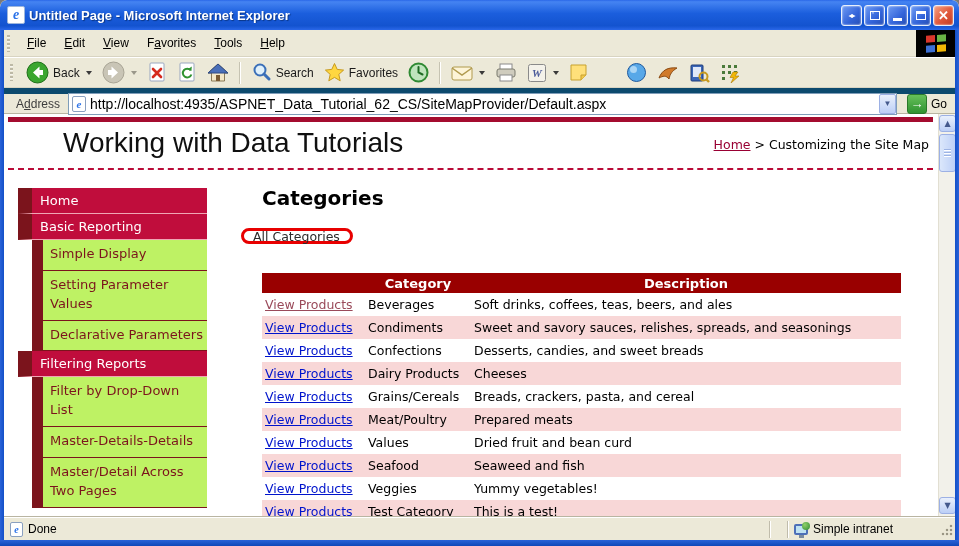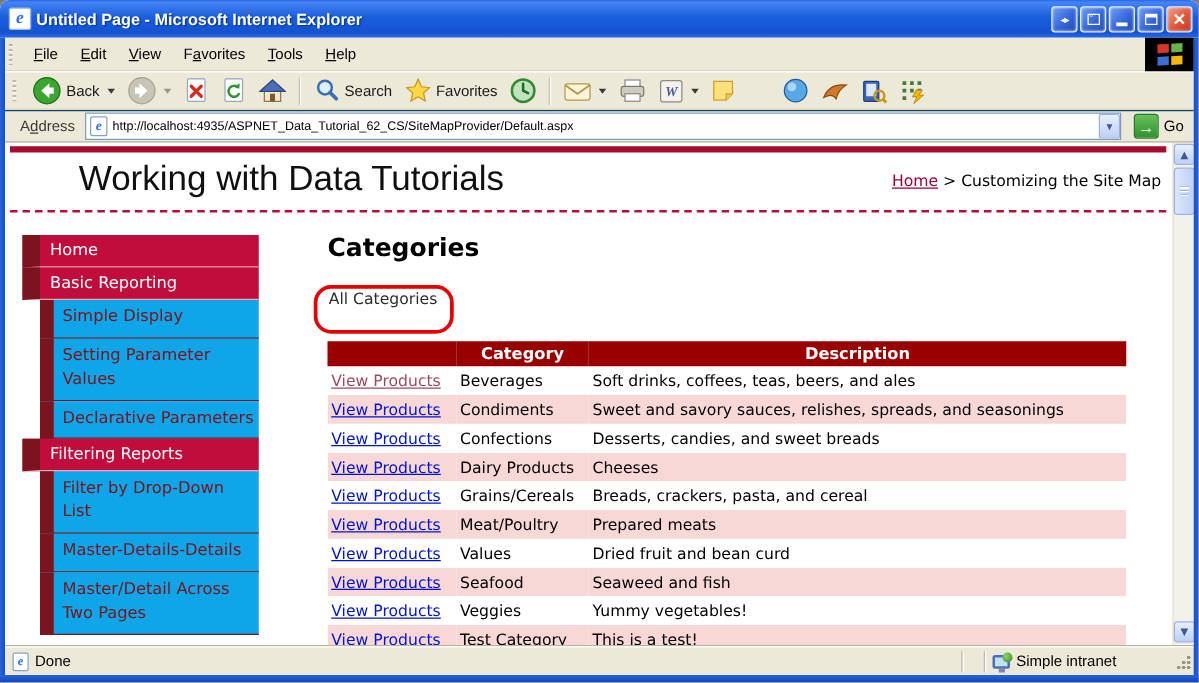--- a/index.html
+++ b/index.html
@@ -60,28 +60,28 @@
   .tool-btn{ display:flex; align-items:center; gap:4px; padding:2px 5px; border-radius:3px; cursor:default;}
   .tool-label{ font-size:12px; color:#1a1a1a;}
   .caret{ width:0; height:0; border-left:3px solid transparent; border-right:3px solid transparent;
     border-top:4px solid #3a3a3a; margin-left:2px;}
   .caret.dis{ border-top-color:#9a978a;}
   .vsep{ width:2px; height:22px; margin:0 5px; border-left:1px solid #c6c3b2; border-right:1px solid #fff;}
   .ticon{ display:block;}
 
   
   .addressbar{ position:absolute; left:4px; top:88px; right:4px; height:26px; background:#ece9d8;
-    border-top:1px solid #0c4a6e; border-bottom:1px solid #b9b5a2; display:flex; align-items:center;
+    border-top:6px solid #0c4a6e; border-bottom:1px solid #b9b5a2; display:flex; align-items:center;
     padding:0 4px 0 6px; z-index:30;}
   .addr-label{ font-size:12px; color:#3d3d3d; margin:0 8px 0 6px;}
   .addr-input{ flex:1; height:22px; background:#fff; border:1px solid #7f9db9; display:flex;
     align-items:center; padding-left:3px; overflow:hidden;}
   .addr-page-icon{ width:14px; height:16px; background:#fff; border:1px solid #8aa0c0; border-radius:2px;
     color:#2b72e8; font:bold italic 11px/14px "Liberation Serif",serif; text-align:center; margin-right:4px;}
-  .addr-url{ font-size:10px; color:#000; white-space:nowrap; flex:1;}
+  .addr-url{ font-size:14px; color:#000; white-space:nowrap; flex:1;}
   .addr-drop{ width:17px; height:20px; background:linear-gradient(to bottom,#e9f0fc,#bccff6);
     border:1px solid #9cb0e4; border-radius:2px; display:flex; align-items:center; justify-content:center;
     color:#44598c; font-size:8px;}
   .go-btn{ display:flex; align-items:center; gap:4px; margin-left:6px; padding:1px 4px; cursor:default;}
   .go-box{ width:20px; height:20px; border-radius:3px; border:1px solid #2a7a2a;
     background:linear-gradient(to bottom,#67c05a,#2f9331); color:#fff; font-weight:bold; font-size:13px;
     display:flex; align-items:center; justify-content:center;}
   .go-label{ font-size:12px; color:#000;}
 
   
@@ -92,27 +92,27 @@
     font-size:28px; font-weight:400; color:#101010; letter-spacing:0;margin-left:45px;}
   .breadcrumb{ position:absolute; top:23px; right:26px; font-size:12.5px; font-weight:normal; color:#000;}
   .breadcrumb a{ color:#990033; text-decoration:underline; cursor:pointer;}
   .dashed{ position:absolute; left:4px; right:22px; top:54px; border-top:2px dashed #b90c38;}
 
   
   .sidebar{ position:absolute; left:14px; top:74px; width:189px; font-size:13px;}
   .sb-item{ cursor:pointer;}
   .sb-item.lvl0{ background:#c00d3c; color:#fff; border-left:14px solid #7b141c;
     border-bottom:1px solid #f0a6b4; padding:5px 4px 5px 8px;}
-  .sb-item.lvl1{ margin-left:14px; background:#0ea5e9; color:#7b141c; border-left:11px solid #7b141c;
+  .sb-item.lvl1{ margin-left:14px; background:#bef264; color:#7b141c; border-left:11px solid #7b141c;
     border-bottom:1px solid #7b141c; padding:5px 4px 6px 7px; line-height:1.45;}
 
   
   .main-heading{ position:absolute; left:258px; top:72px; font-size:20px; font-weight:bold; color:#000;}
-  .all-categories{ position:absolute; left:247px; top:114px; width:112px; height:39px;
-    border:3px solid #e80000; border-radius:14px; display:flex; cursor:pointer;}
+  .all-categories{ position:absolute; left:237px; top:114px; width:112px; height:16px;
+    border:3px solid #e80000; border-radius:14px; display:flex; align-items:center; cursor:pointer;}
   .all-categories span{ font-size:12.5px; color:#2c2c2c; padding-left:9px;}
 
   table.cats{ position:absolute; left:258px; top:159px; width:639px; border-collapse:collapse;
     table-layout:fixed; font-size:12.5px;}
   table.cats th{ background:#990000; color:#fff; font-weight:bold; height:20px; text-align:center;
     font-size:13px; padding:0 2px;}
   table.cats td{ height:20px; padding:4px 3px; color:#000; white-space:nowrap; overflow:hidden;}
   table.cats tr.alt td{ background:#f8d7d7;}
   col.c1{width:103px;} col.c2{width:106px;} col.c3{width:430px;}
   a.view-link{ color:#0014cc; text-decoration:underline; cursor:pointer;}

